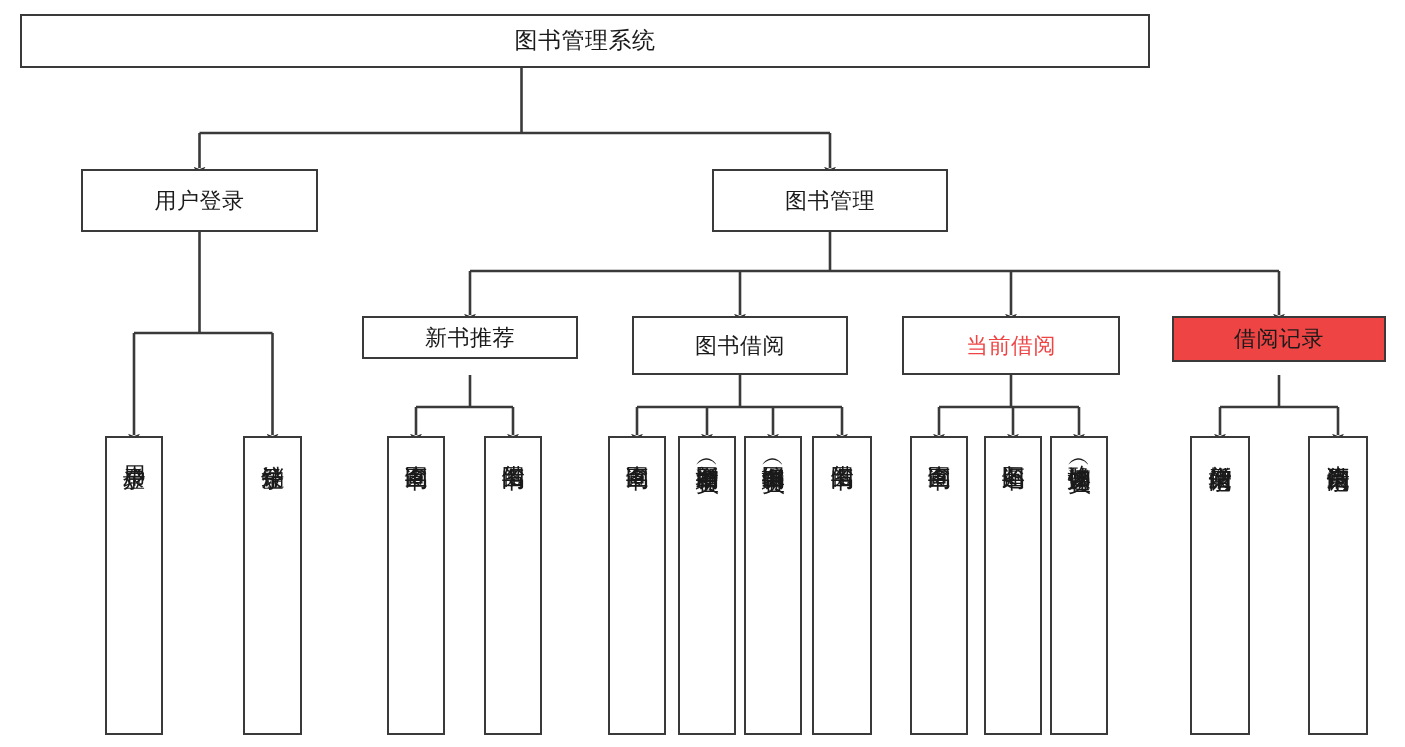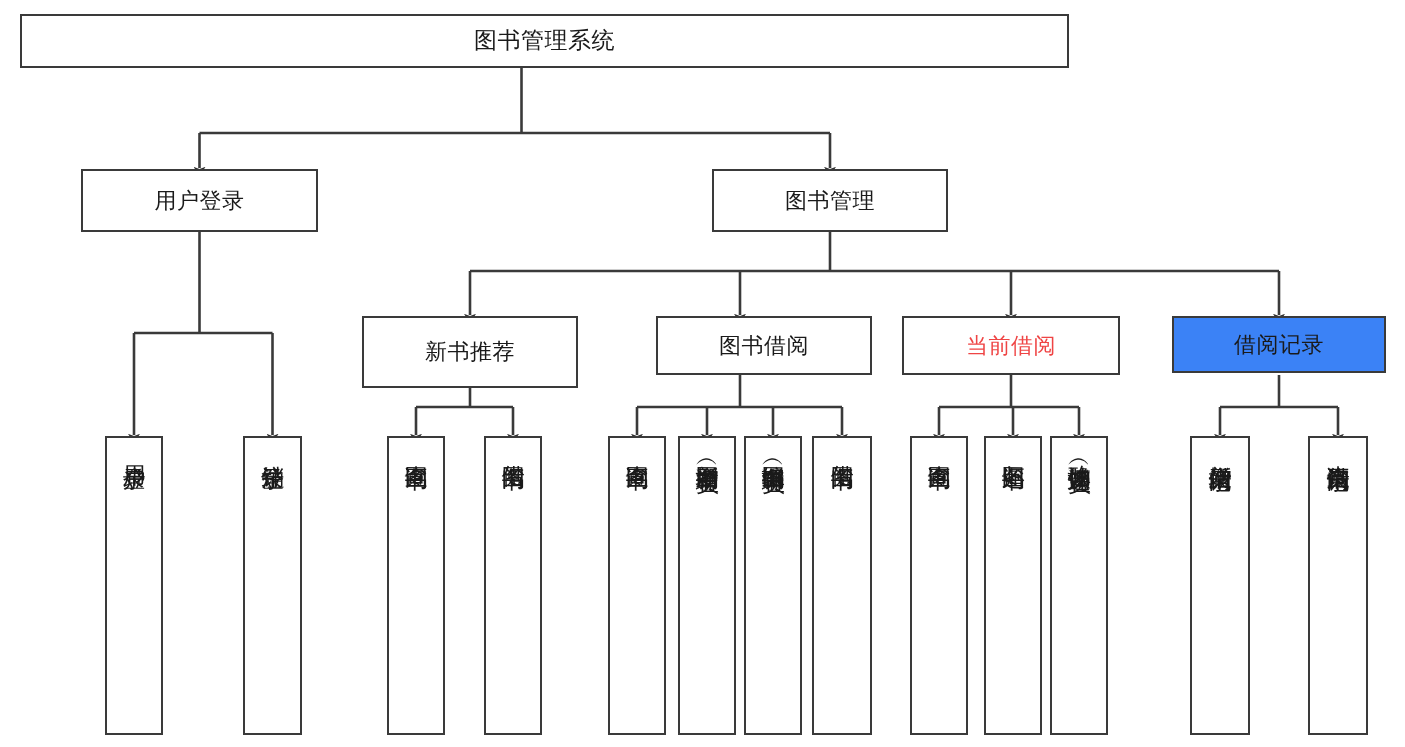--- a/index.html
+++ b/index.html
@@ -114,39 +114,39 @@
         <line x1="1013" y1="407" x2="1013" y2="435" marker-end="url(#arrowhead)" stroke-linecap="butt"></line>
         <line x1="1079" y1="407" x2="1079" y2="435" marker-end="url(#arrowhead)" stroke-linecap="butt"></line>
         <line x1="1279" y1="375" x2="1279" y2="407" stroke-linecap="butt"></line>
         <line x1="1220" y1="407" x2="1338" y2="407" stroke-linecap="butt"></line>
         <line x1="1220" y1="407" x2="1220" y2="435" marker-end="url(#arrowhead)" stroke-linecap="butt"></line>
         <line x1="1338" y1="407" x2="1338" y2="435" marker-end="url(#arrowhead)" stroke-linecap="butt"></line>
       </g>
   </svg>
 
   <div id="nodes-layer">
-      <div class="node h root" style="left: 20px; top: 14px; width: 1049px; height: 54px; border-color: rgb(58, 58, 58); background: rgb(255, 255, 255); color: rgb(26, 26, 26);">
+      <div class="node h root" style="left: 20px; top: 14px; width: 1130px; height: 54px; border-color: rgb(58, 58, 58); background: rgb(255, 255, 255); color: rgb(26, 26, 26);">
         <span class="node-label">图书管理系统</span>
       </div>
       <div class="node h" style="left: 81px; top: 169px; width: 237px; height: 63px; border-color: rgb(58, 58, 58); background: rgb(255, 255, 255); color: rgb(26, 26, 26);">
         <span class="node-label">用户登录</span>
       </div>
       <div class="node h" style="left: 712px; top: 169px; width: 236px; height: 63px; border-color: rgb(58, 58, 58); background: rgb(255, 255, 255); color: rgb(26, 26, 26);">
         <span class="node-label">图书管理</span>
       </div>
-      <div class="node h" style="left: 362px; top: 316px; width: 216px; height: 72px; border-color: rgb(58, 58, 58); background: rgb(255, 255, 255); color: rgb(26, 26, 26);">
+      <div class="node h" style="left: 362px; top: 316px; width: 216px; height: 43px; border-color: rgb(58, 58, 58); background: rgb(255, 255, 255); color: rgb(26, 26, 26);">
         <span class="node-label">新书推荐</span>
       </div>
-      <div class="node h" style="left: 632px; top: 316px; width: 216px; height: 59px; border-color: rgb(58, 58, 58); background: rgb(255, 255, 255); color: rgb(26, 26, 26); margin-left: 24px;">
+      <div class="node h" style="left: 632px; top: 316px; width: 216px; height: 59px; border-color: rgb(58, 58, 58); background: rgb(255, 255, 255); color: rgb(26, 26, 26);">
         <span class="node-label">图书借阅</span>
       </div>
       <div class="node h" style="left: 902px; top: 316px; width: 218px; height: 59px; border-color: rgb(58, 58, 58); background: rgb(255, 255, 255); color: #ef4444;">
         <span class="node-label">当前借阅</span>
       </div>
-      <div class="node h" style="left: 1172px; top: 316px; width: 214px; height: 57px; border-color: rgb(58, 58, 58); background: #3b82f6; color: rgb(26, 26, 26);">
+      <div class="node h" style="left: 1172px; top: 316px; width: 214px; height: 46px; border-color: rgb(58, 58, 58); background: #ef4444; color: rgb(26, 26, 26);">
         <span class="node-label">借阅记录</span>
       </div>
       <div class="node v" style="left: 105px; top: 436px; width: 58px; height: 299px; border-color: rgb(58, 58, 58); background: rgb(255, 255, 255); color: rgb(26, 26, 26);">
         <span class="node-label">用户登录</span>
       </div>
       <div class="node v" style="left: 243px; top: 436px; width: 59px; height: 299px; border-color: rgb(58, 58, 58); background: rgb(255, 255, 255); color: rgb(26, 26, 26);">
         <span class="node-label">注销登录</span>
       </div>
       <div class="node v" style="left: 387px; top: 436px; width: 58px; height: 299px; border-color: rgb(58, 58, 58); background: rgb(255, 255, 255); color: rgb(26, 26, 26);">
         <span class="node-label">查询图书</span>

